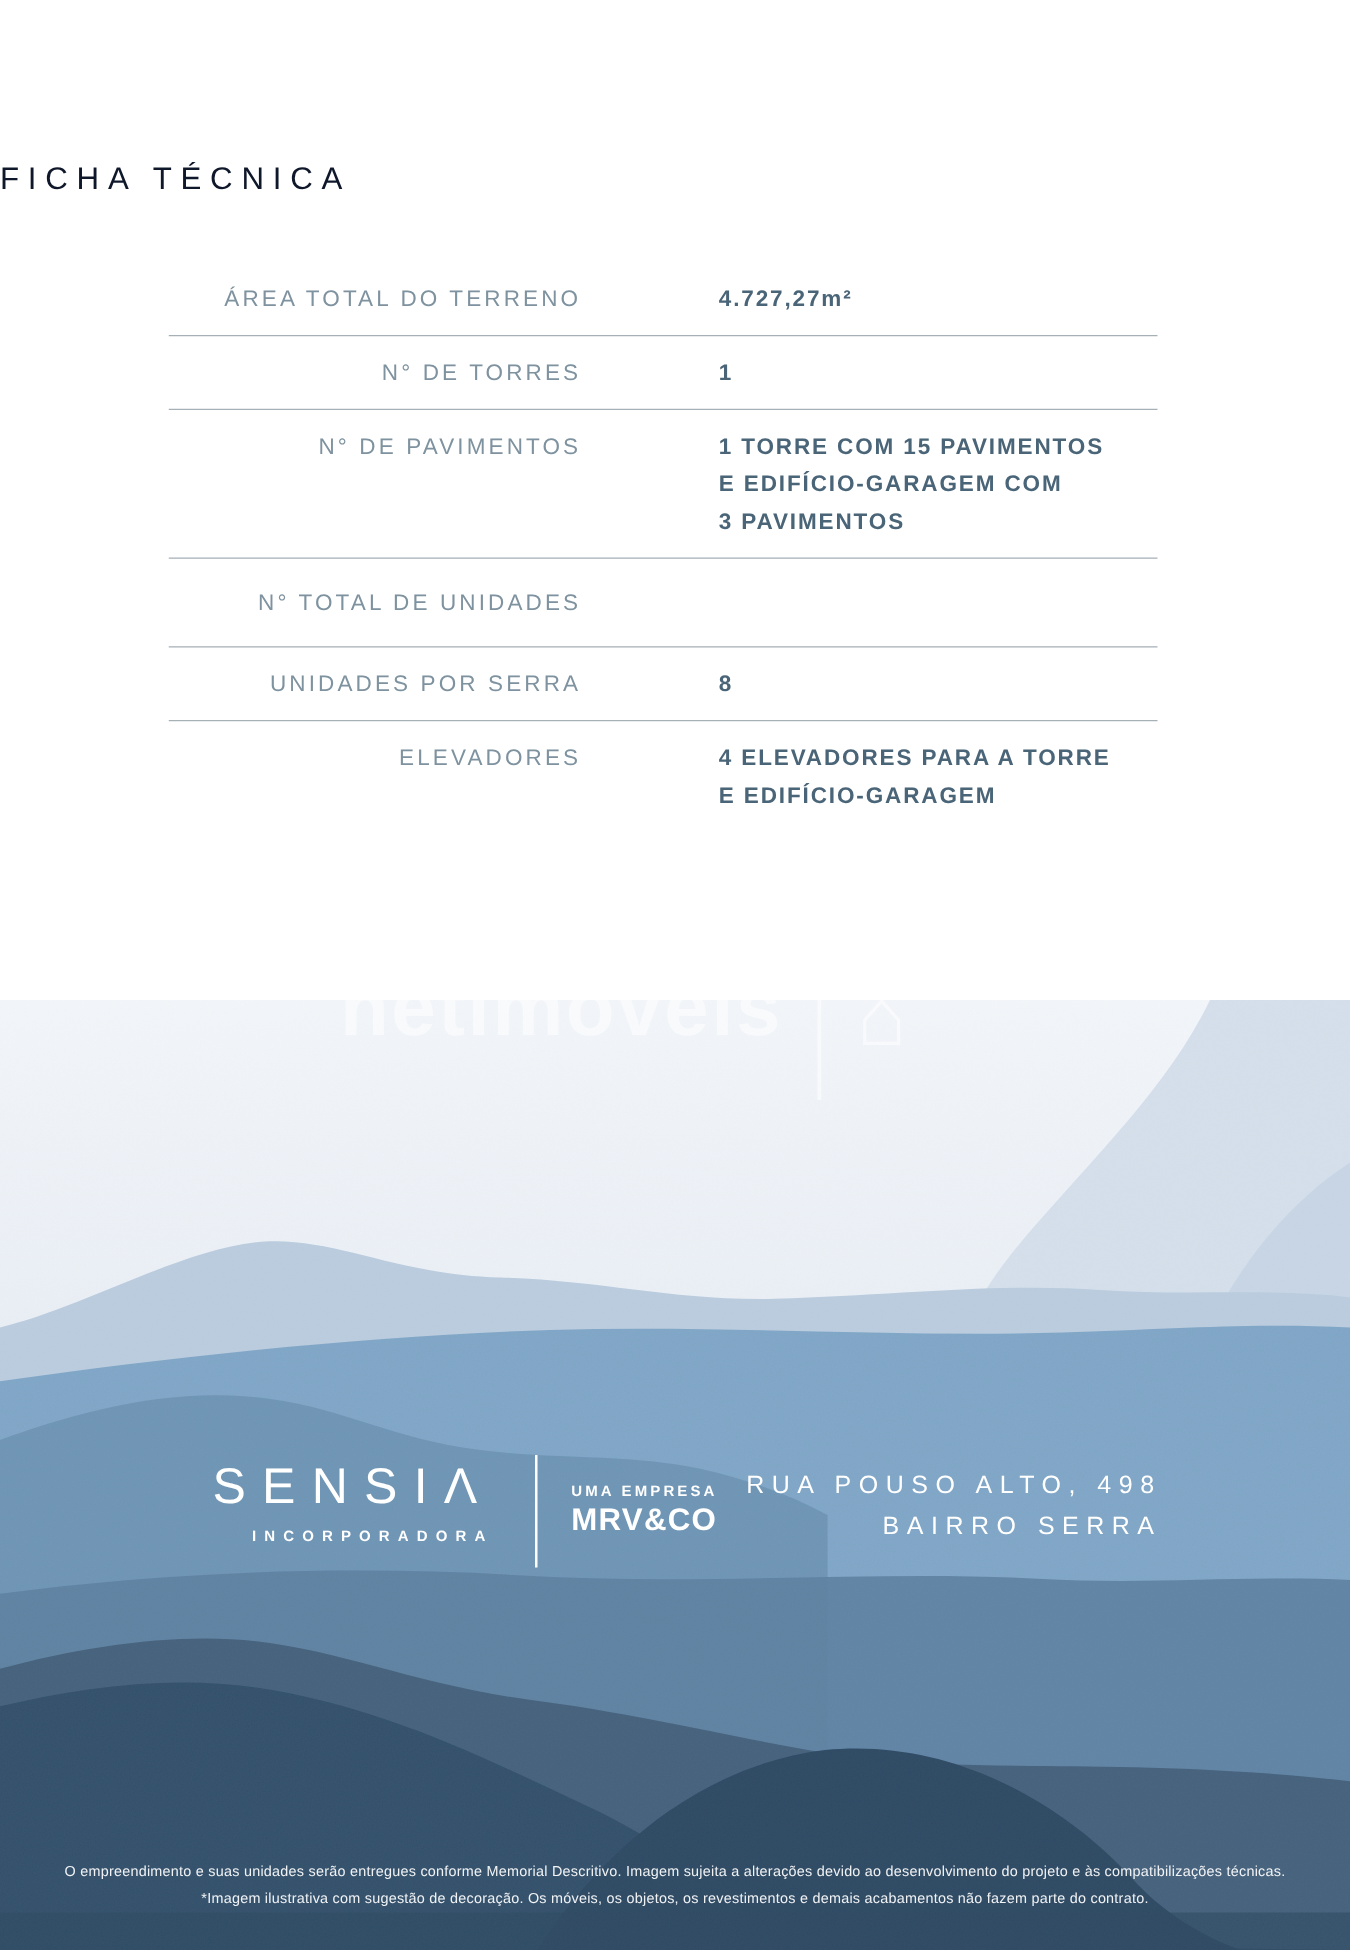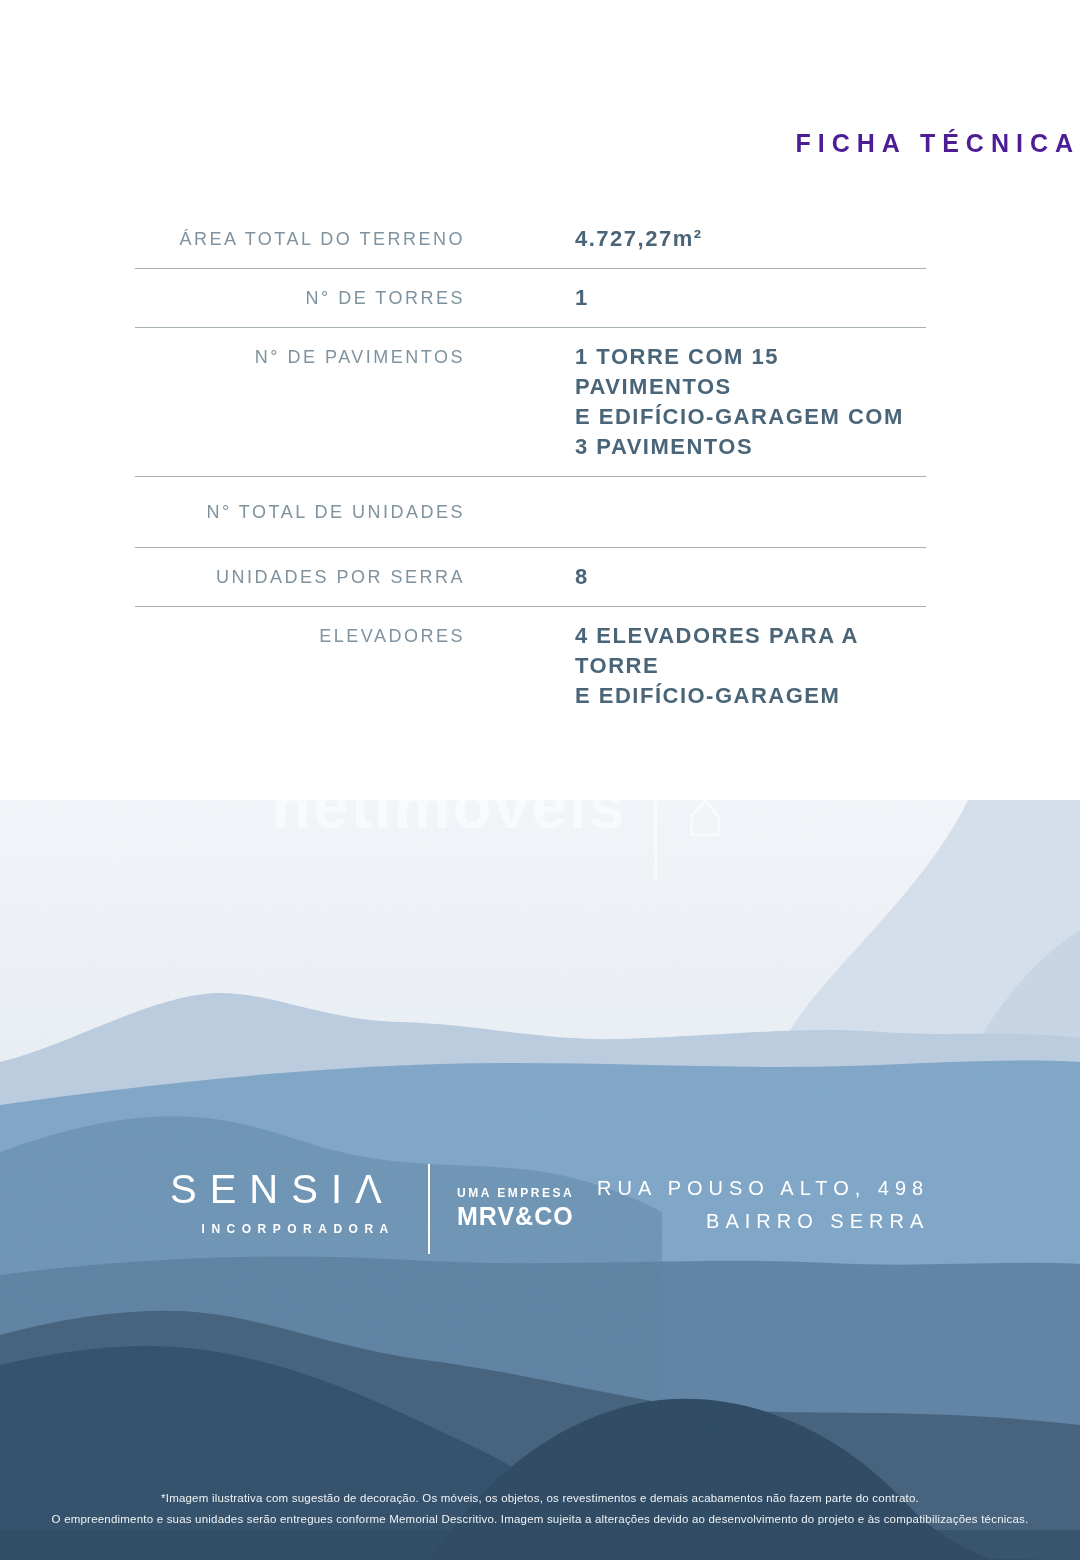--- a/index.html
+++ b/index.html
@@ -9,24 +9,24 @@
     margin:0 auto;
     font-family:"Liberation Sans", sans-serif;
     background:#ffffff;
     overflow:hidden;
   }
 
   
   .top{position:relative;width:100%;height:800px;background:#ffffff;}
   .title{
     margin:0;padding-top:126px;
-    text-align:right;
-    font-size:25px;font-weight:bold;
+    text-align:left;
+    font-size:25px;font-weight:normal;
     letter-spacing:7px;
-    color:#4c1d95;
+    color:#0f172a;
     line-height:34px;
   }
   .spec-table{
     position:absolute;
     left:135px;top:210px;
     width:791px;
   }
   .spec-row{
     display:grid;
     grid-template-columns:330px 1fr;
@@ -39,21 +39,21 @@
   .spec-row.last{border-bottom:none;}
   .spec-label{
     text-align:right;
     font-size:18px;
     letter-spacing:2.5px;
     color:#7e929f;
     line-height:30px;
   }
   .spec-value{
     padding-left:110px;
-    font-size:22px;
+    font-size:18px;
     font-weight:bold;
     letter-spacing:1.5px;
     color:#4a6578;
     line-height:30px;
     white-space:pre-line;
   }
 
   
   .hero{
     position:relative;
@@ -187,18 +187,18 @@
       <div class="mrv-tagline">UMA EMPRESA</div>
       <div class="mrv-name">MRV&amp;CO</div>
     </div>
 
     <div class="address">
       <div class="address-line">RUA POUSO ALTO, 498</div>
       <div class="address-line">BAIRRO SERRA</div>
     </div>
 
     <div class="disclaimer">
+      <div>O empreendimento e suas unidades serão entregues conforme Memorial Descritivo. Imagem sujeita a alterações devido ao desenvolvimento do projeto e às compatibilizações técnicas.</div>
       <div>*Imagem ilustrativa com sugestão de decoração. Os móveis, os objetos, os revestimentos e demais acabamentos não fazem parte do contrato.</div>
-      <div>O empreendimento e suas unidades serão entregues conforme Memorial Descritivo. Imagem sujeita a alterações devido ao desenvolvimento do projeto e às compatibilizações técnicas.</div>
     </div>
 
   </section>
 </div>
 
 </body></html>

